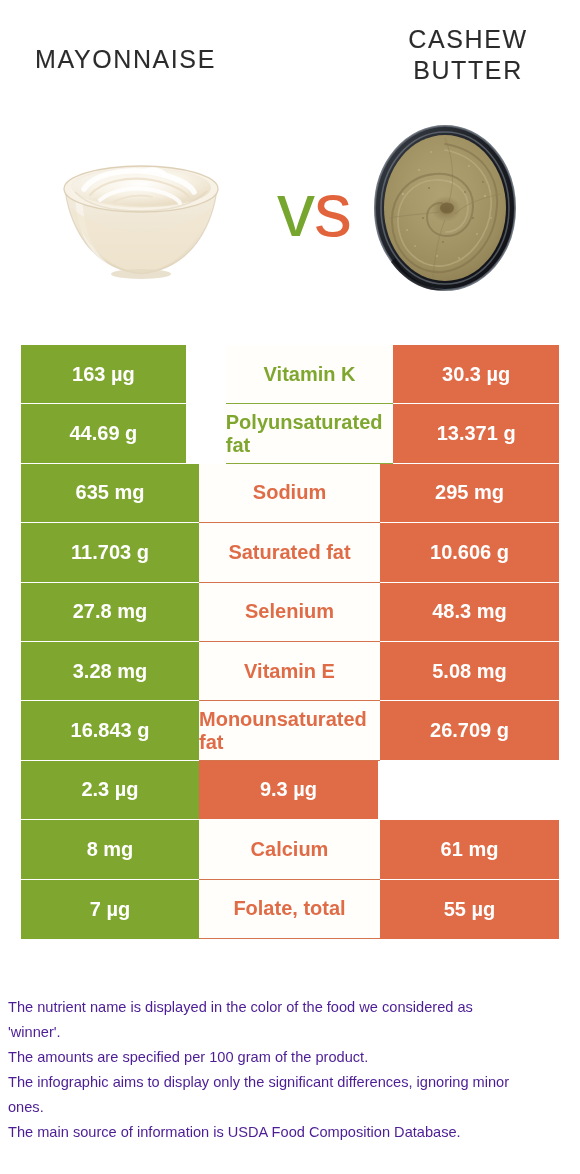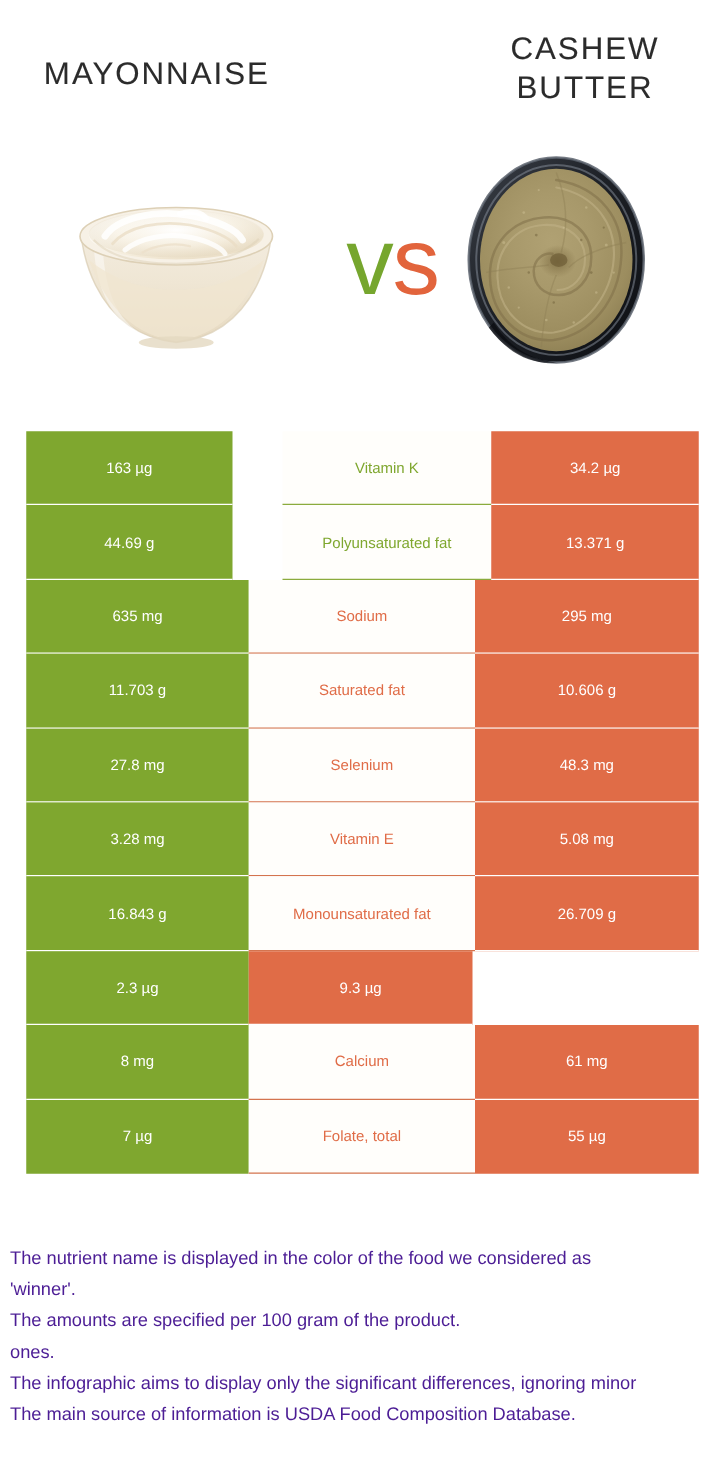--- a/index.html
+++ b/index.html
@@ -88,22 +88,22 @@
   }
   .row {
     display: flex;
     height: 59.4px;
     width: 538px;
   }
   .cell {
     display: flex;
     align-items: center;
     justify-content: center;
-    font-size: 12px;
-    font-weight: 400;
+    font-size: 20px;
+    font-weight: 700;
     box-sizing: border-box;
   }
   .cell.left {
     width: 178px;
     background: #7fa72f;
     color: #ffffff;
     border-bottom: 1.6px solid #ffffff;
   }
   .cell.right {
     width: 179px;
@@ -274,21 +274,21 @@
 
   <div id="vs">
     <span class="v">v</span><span class="s">s</span>
   </div>
 </div>
 
 <div id="table">
     <div class="row">
       <div class="cell left">163 µg</div>
       <div class="cell mid win-green">Vitamin K</div>
-      <div class="cell right">34.2 µg</div>
+      <div class="cell right">30.3 µg</div>
     </div>
     <div class="row">
       <div class="cell left">44.69 g</div>
       <div class="cell mid win-green">Polyunsaturated fat</div>
       <div class="cell right">13.371 g</div>
     </div>
     <div class="row">
       <div class="cell left">635 mg</div>
       <div class="cell mid win-orange">Sodium</div>
       <div class="cell right">295 mg</div>
@@ -326,16 +326,16 @@
       <div class="cell left">7 µg</div>
       <div class="cell mid win-orange">Folate, total</div>
       <div class="cell right">55 µg</div>
     </div>
   </div>
 
 <div id="footer">
     <span class="fline">The nutrient name is displayed in the color of the food we considered as</span>
     <span class="fline">'winner'.</span>
     <span class="fline">The amounts are specified per 100 gram of the product.</span>
+    <span class="fline">The infographic aims to display only the significant differences, ignoring minor</span>
     <span class="fline">ones.</span>
-    <span class="fline">The infographic aims to display only the significant differences, ignoring minor</span>
     <span class="fline">The main source of information is USDA Food Composition Database.</span>
   </div>
 
 </body></html>

